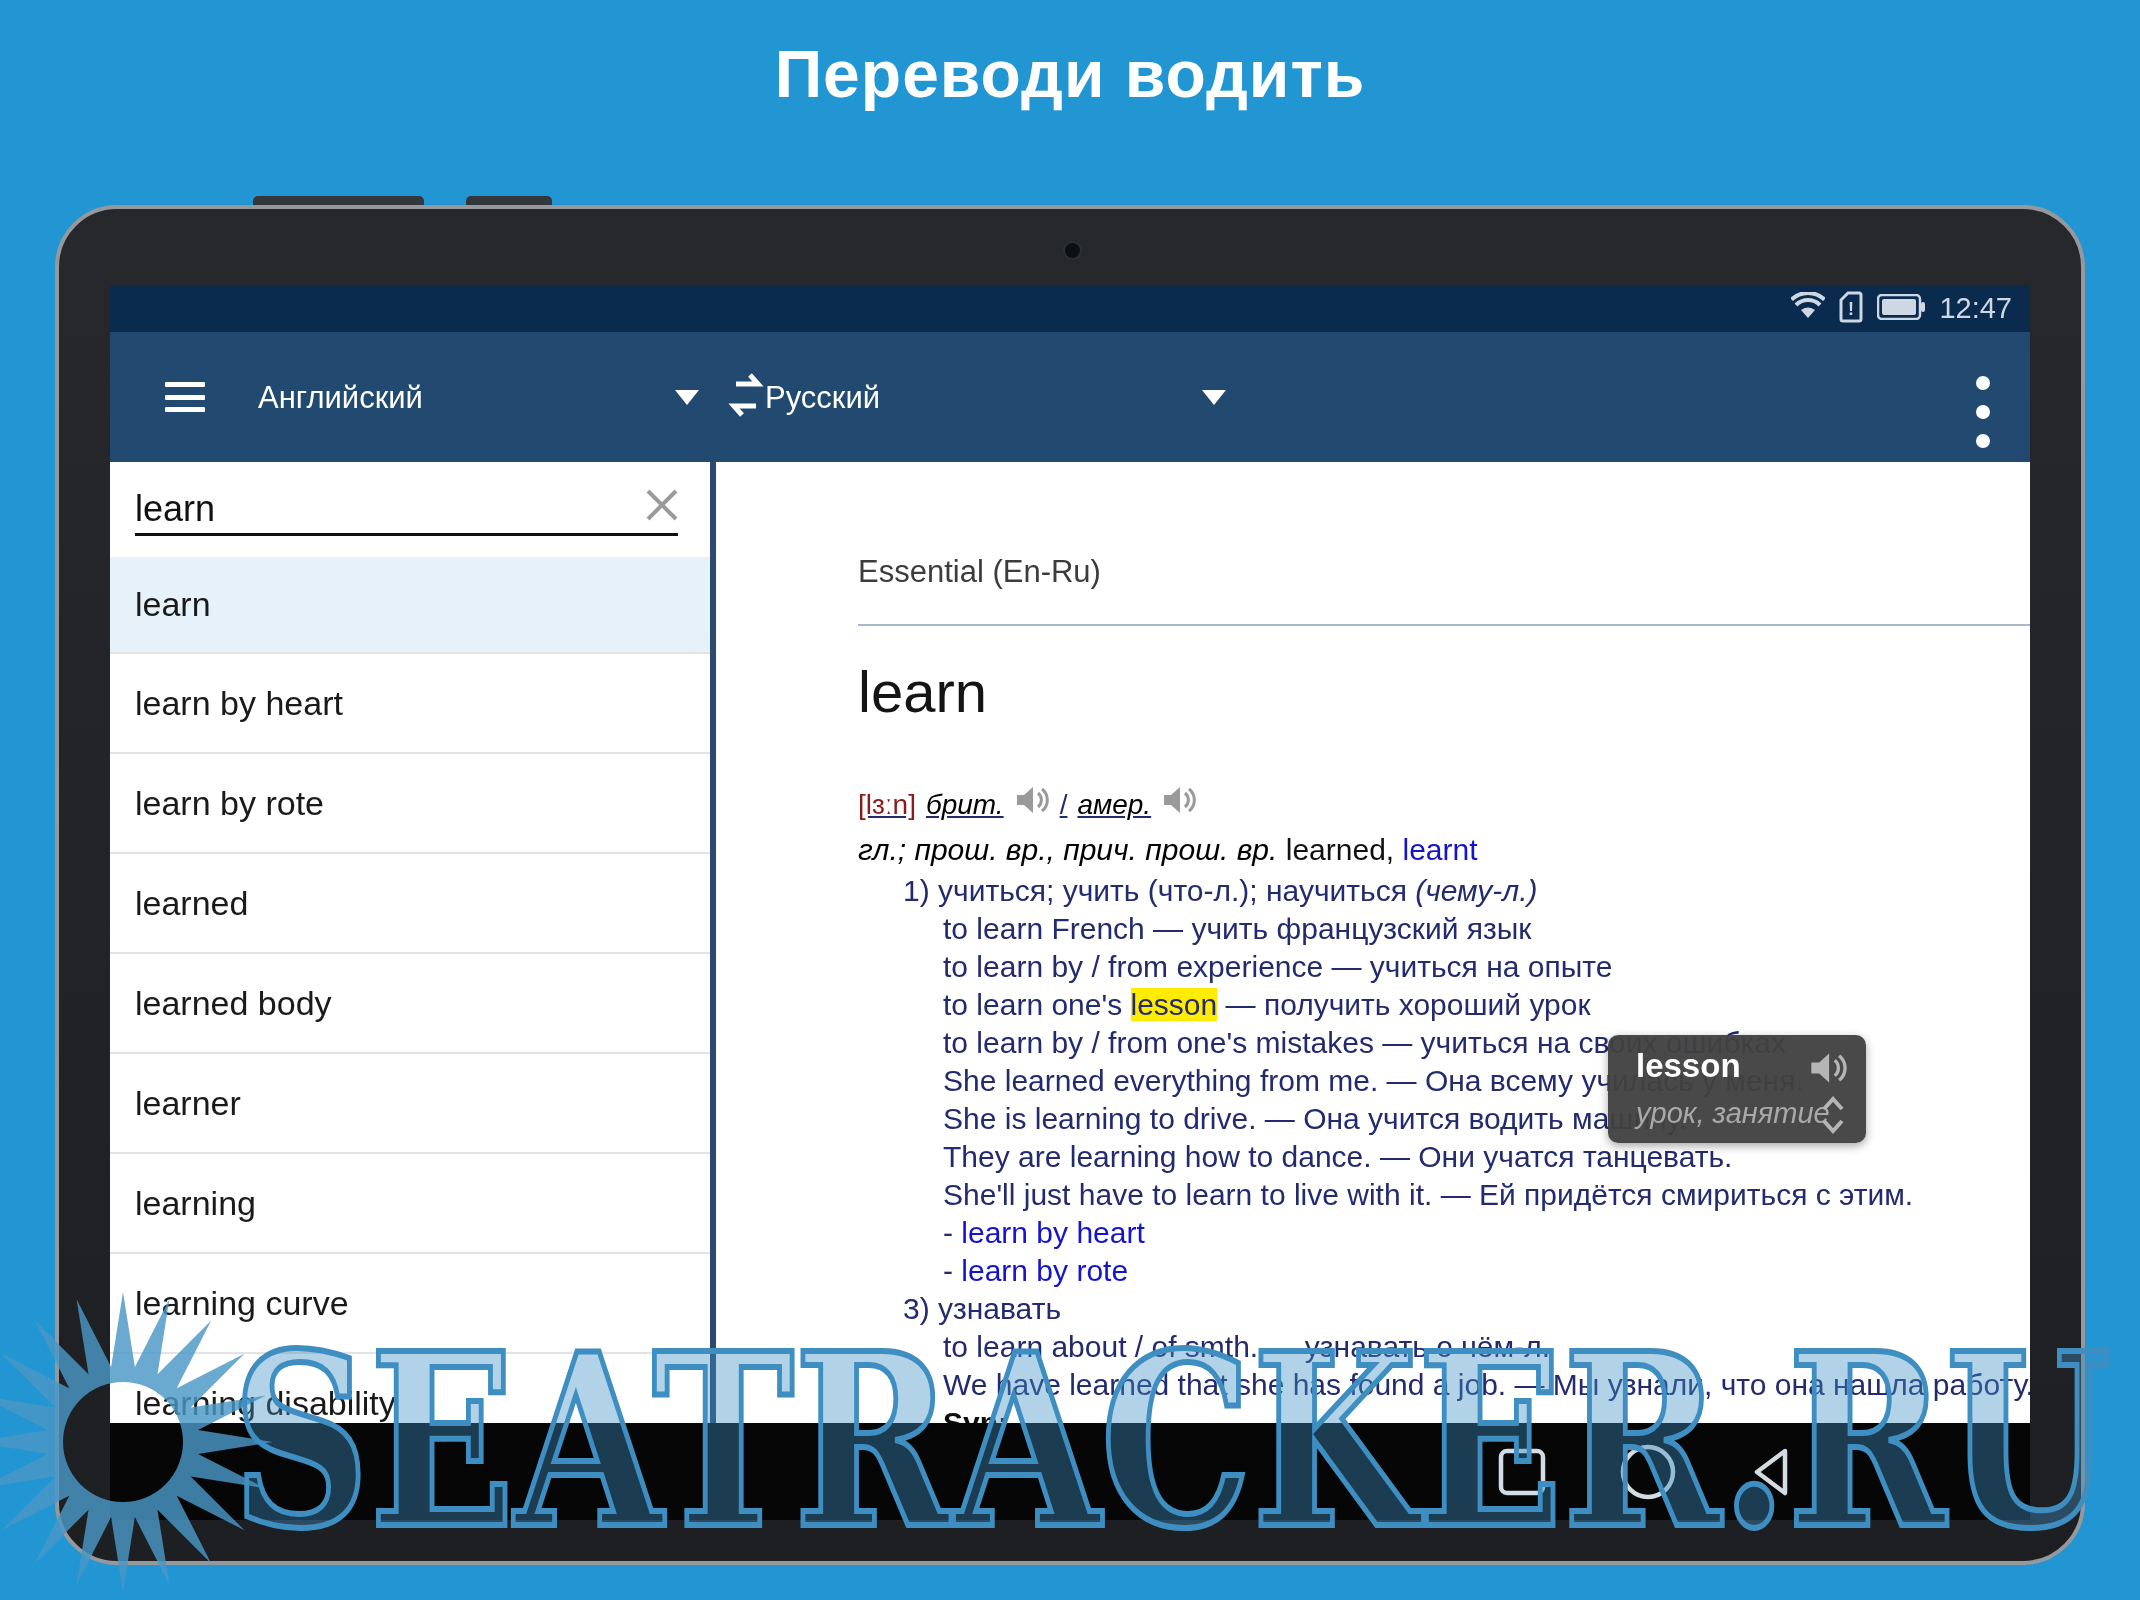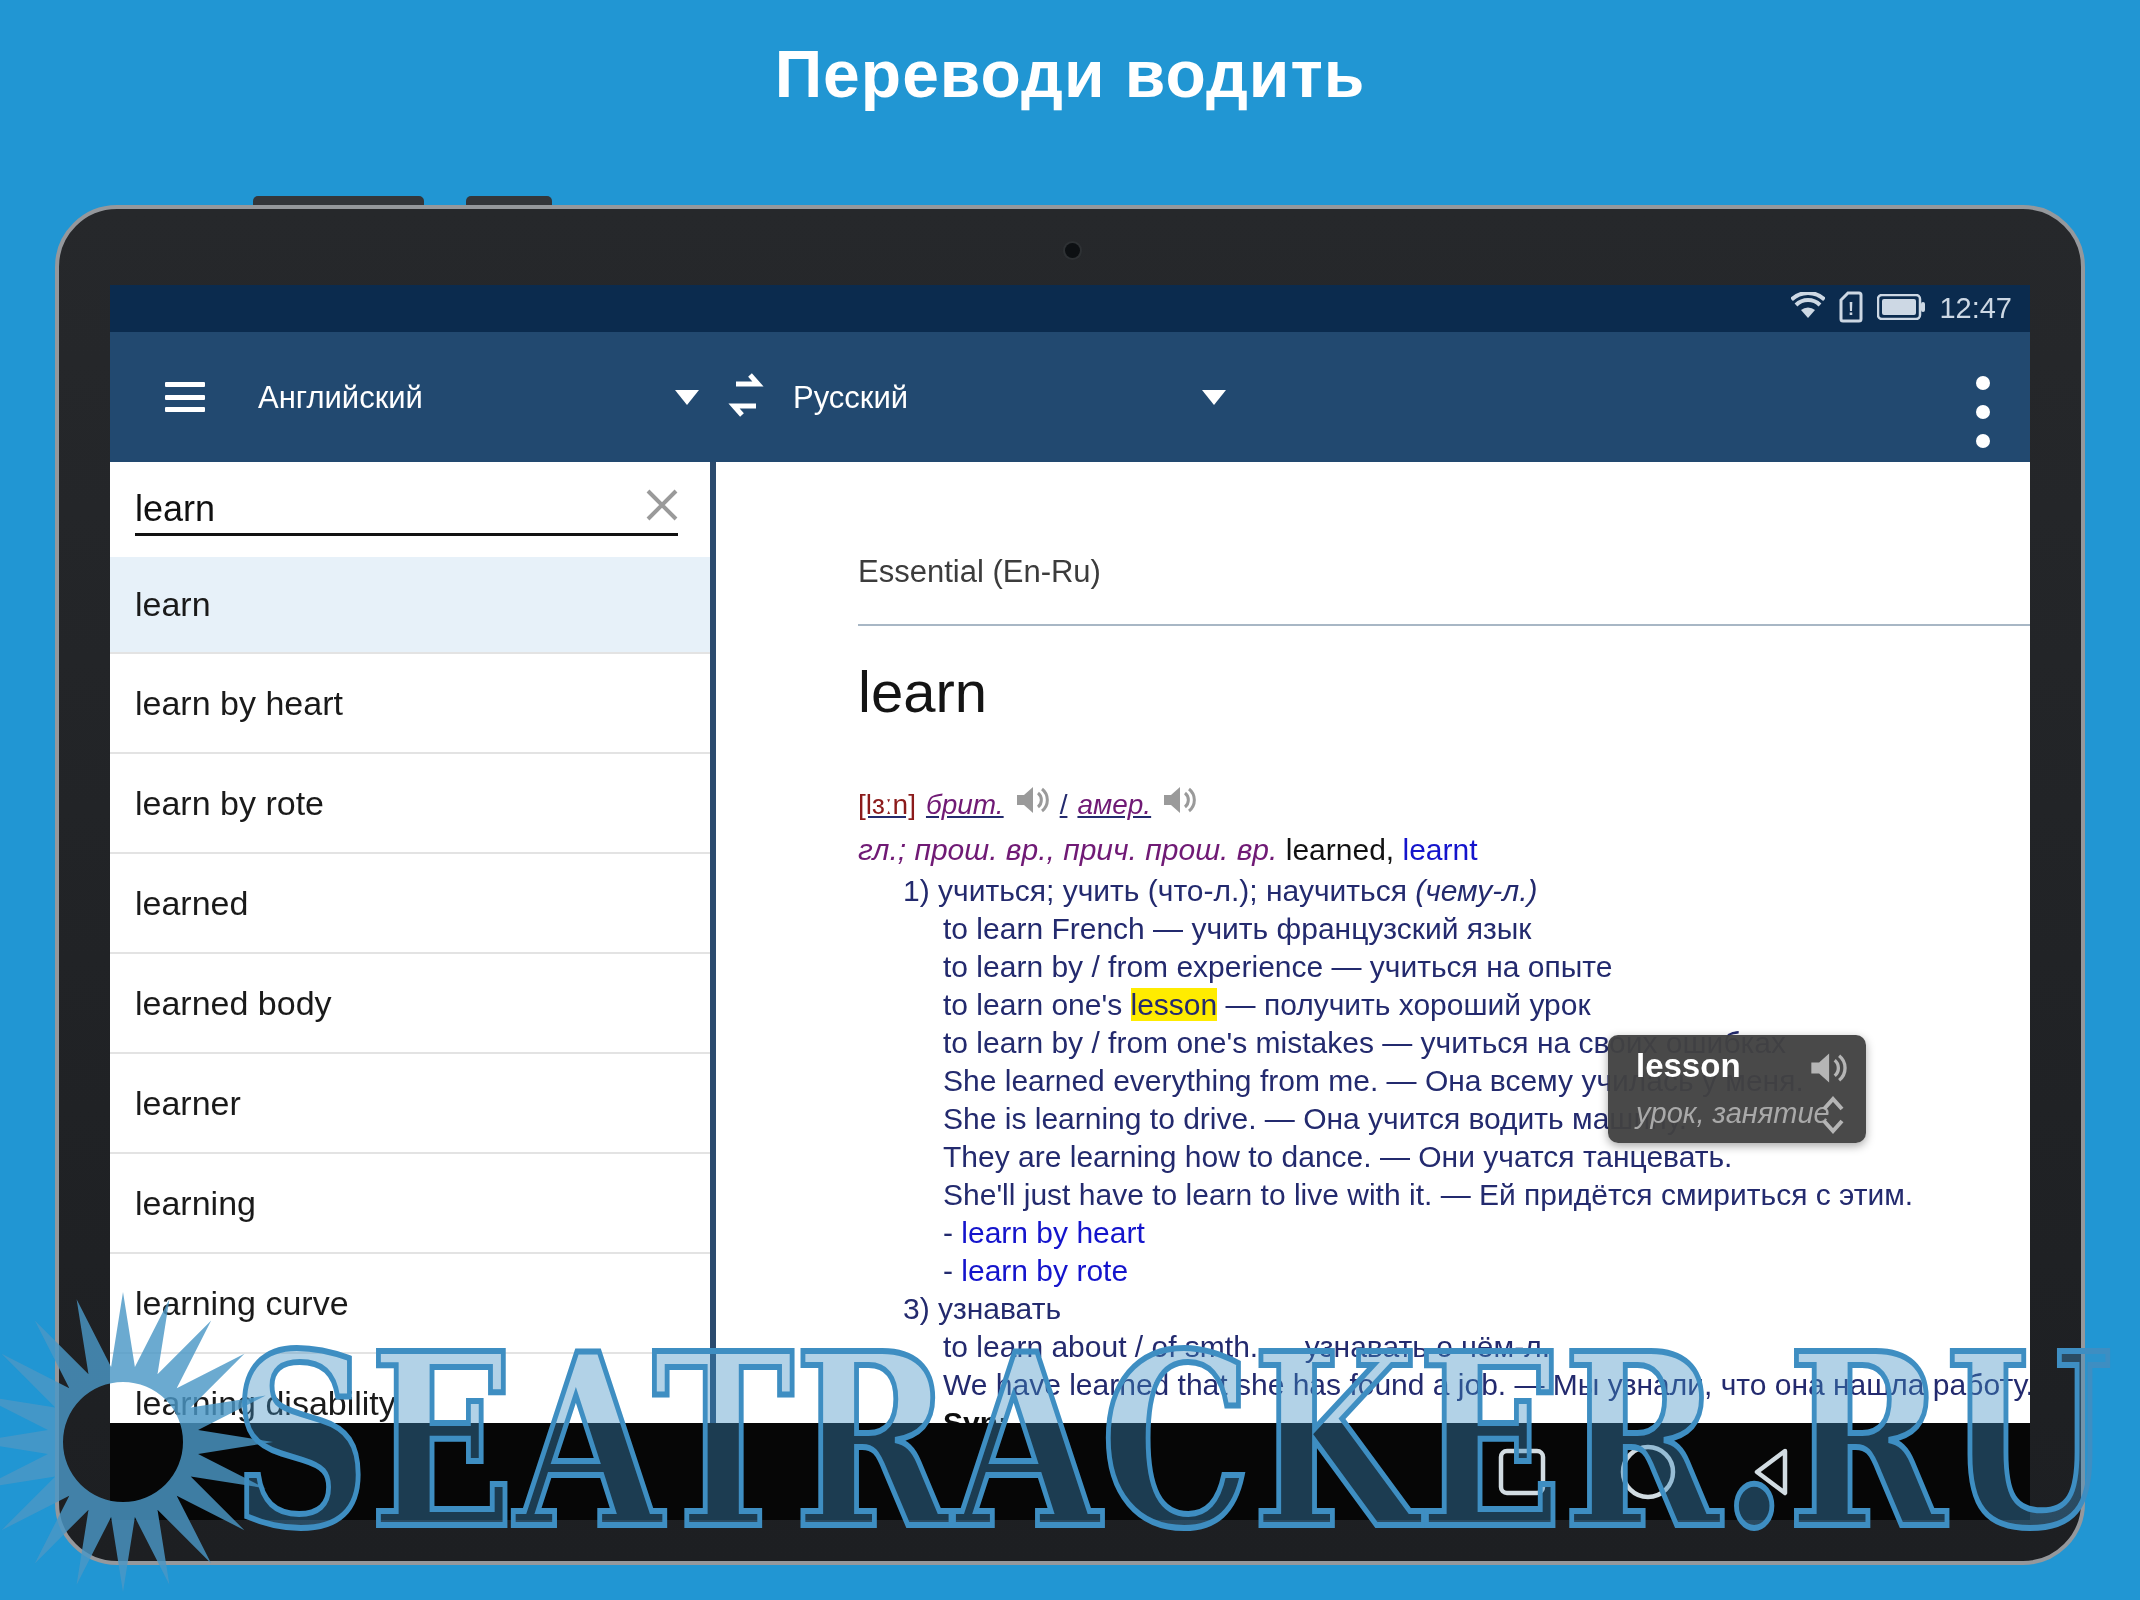--- a/index.html
+++ b/index.html
@@ -53,21 +53,21 @@
   .side-row{height:100px;box-sizing:border-box;border-bottom:2px solid #e3e3e3;display:flex;align-items:center;padding-left:25px;font-size:34px;color:#1a1a1a;background:#fff;}
   .side-row.sel{background:#e7f1f9;height:97px;}
   
   .content{position:absolute;left:606px;top:177px;width:1044px;height:961px;background:#fff;}
   .dict-name{position:absolute;left:142px;top:92px;font-size:31px;color:#3c3c3c;}
   .dict-divider{position:absolute;left:142px;top:162px;width:1226px;height:2px;background:#a8b7c5;}
   .headword{position:absolute;left:142px;top:196px;font-size:58px;color:#141414;}
   .entry{position:absolute;left:142px;top:320px;width:1250px;font-size:30px;line-height:38px;color:#232a6e;}
   .pron-line{height:46px;display:flex;align-items:center;gap:10px;font-size:28px;text-decoration:underline;}
   .transcription{color:#8c1b1b;}
-  .green-it{color:#701a75;font-style:italic;}
+  .green-it{color:#000000;font-style:italic;}
   .pron-sep{color:#232a6e;}
   .gram-line{height:44px;display:flex;align-items:center;font-size:30px;}
   .gram-black{color:#111;}
   .gram-link{color:#1414cc;}
   .entry-line{white-space:nowrap;}
   .ind1{padding-left:45px;}
   .ind2{padding-left:85px;}
   .sp{color:#232a6e;}
   .si{color:#232a6e;font-style:italic;}
   .sl{color:#1414cc;}
@@ -136,21 +136,21 @@
         <span></span>
       </div>
     <div class="lang-label" style="left:148px;">Английский</div>
     <div class="caret" style="left:565px;"></div>
     <div class="abs" style="left:610px;top:38px;">
       <svg width="52" height="52" viewBox="0 0 52 52">
         <path d="M16 14 h22 l-8 -9" stroke="#ffffff" stroke-width="5" fill="none"></path>
         <path d="M36 34 h-22 l8 9" stroke="#ffffff" stroke-width="5" fill="none" transform="translate(0,2)"></path>
       </svg>
     </div>
-    <div class="lang-label" style="left:683px;">Русский</div>
+    <div class="lang-label" style="left:655px;">Русский</div>
     <div class="caret" style="left:1092px;"></div>
     <div class="dots3">
         <i></i>
         <i></i>
         <i></i>
       </div>
   </div>
 
   <div class="sidebar">
     <div class="search-box">

